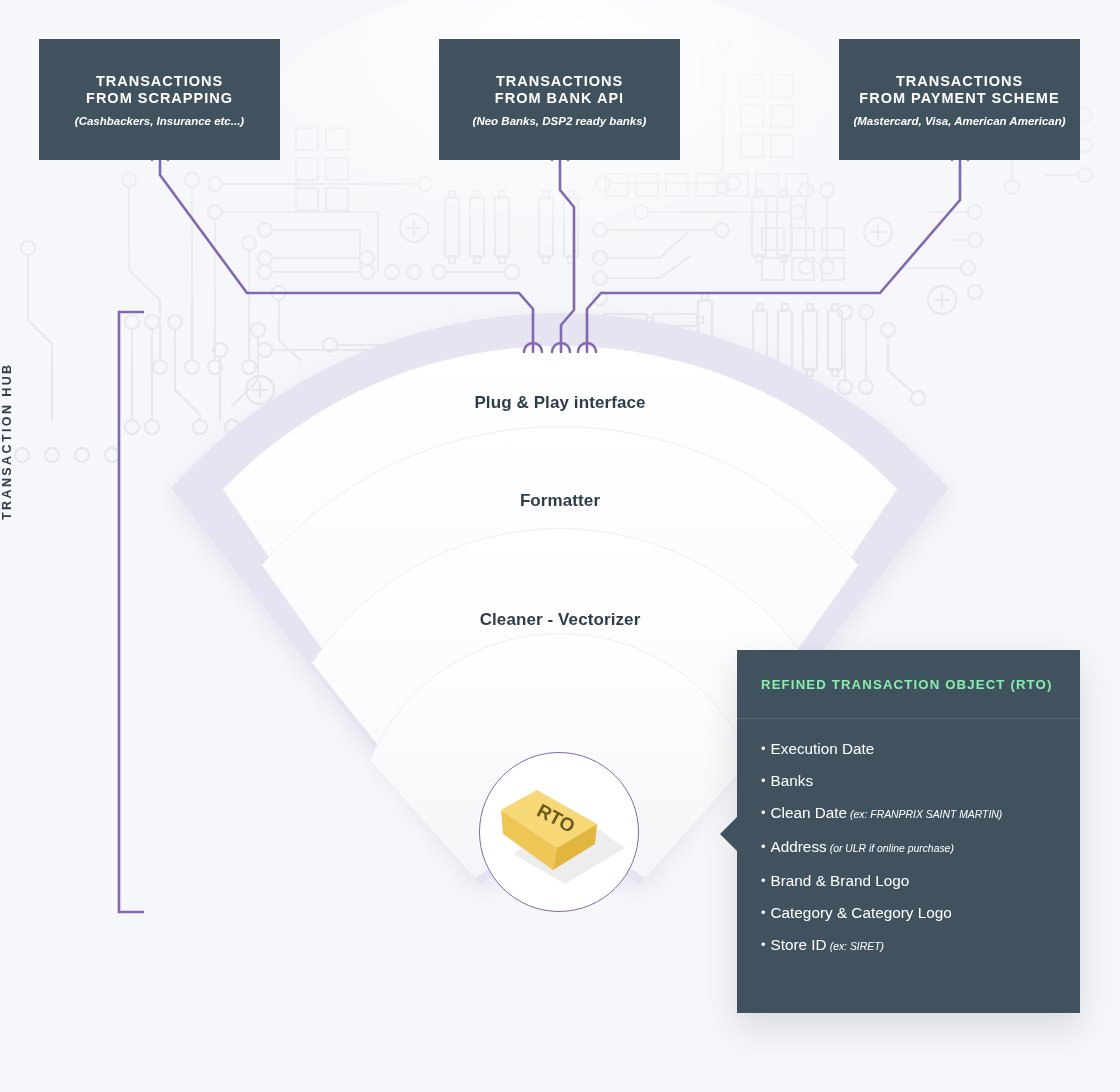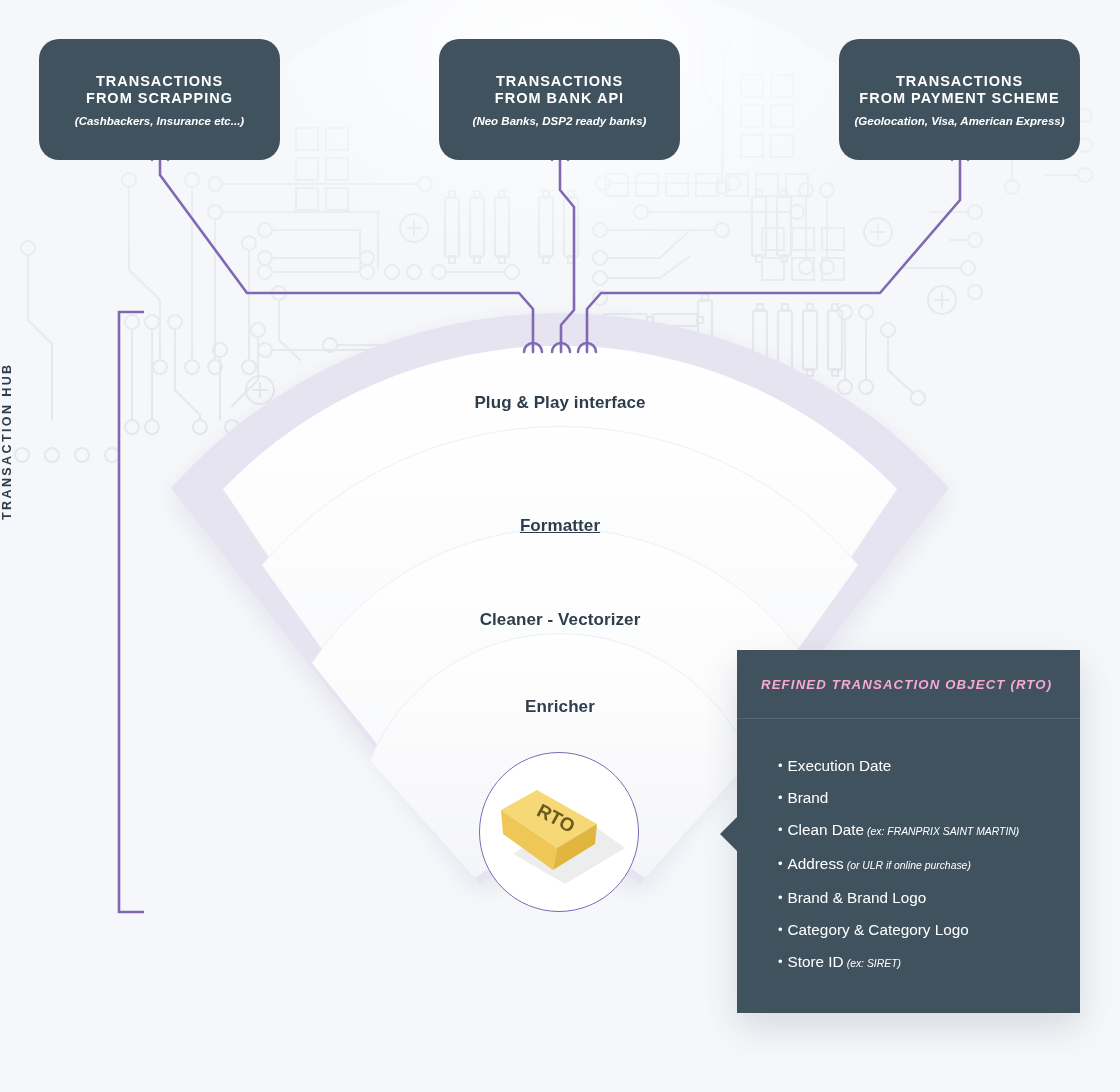--- a/index.html
+++ b/index.html
@@ -26,21 +26,20 @@
   .src-box{
     position:absolute;
     width:241px;height:121px;
     background:#41525f;
     color:#ffffff;
     display:flex;flex-direction:column;
     align-items:center;justify-content:center;
     text-align:center;
     box-sizing:border-box;
     padding:0 10px;
-    border-radius:20px;
   }
   .src-box .t1,.src-box .t2{
     font-size:14.5px;font-weight:bold;letter-spacing:1.0px;
     line-height:17px;text-transform:uppercase;white-space:nowrap;
   }
   .src-box .sub{
     font-size:11.5px;font-style:italic;font-weight:bold;
     margin-top:8px;white-space:nowrap;letter-spacing:0px;
   }
   #src-box-0{left:39px;top:39px;}
@@ -50,21 +49,21 @@
   
   .stage-label{
     position:absolute;
     width:100%;text-align:center;
     color:#2e3d4c;
     font-size:17px;font-weight:bold;
     letter-spacing:0.1px;
     z-index:5;
   }
   #stage-label-0{top:393px;}
-  #stage-label-1{top:516px;text-decoration:underline;}
+  #stage-label-1{top:491px;}
   #stage-label-2{top:610px;}
   #stage-label-3{top:697px;}
 
   
   #hub-label{
     position:absolute;
     left:0px;top:520px;
     width:180px;
     transform:rotate(-90deg);
     transform-origin:left top;
@@ -97,25 +96,25 @@
     box-sizing:border-box;
   }
   #rto-panel-header{
     height:69px;
     display:flex;align-items:center;
     padding-left:24px;
     border-bottom:1px solid #566673;
     box-sizing:border-box;
   }
   #rto-panel-title{
-    color:#f9a8d4;font-size:13.2px;font-weight:bold;
-    letter-spacing:1.15px;text-transform:uppercase;white-space:nowrap;font-style:italic;
+    color:#86efac;font-size:13.2px;font-weight:bold;
+    letter-spacing:1.15px;text-transform:uppercase;white-space:nowrap;
   }
   #rto-list{
-    list-style:none;margin:17px;padding:22px 10px 0 24px;
+    list-style:none;margin:0;padding:22px 10px 0 24px;
   }
   #rto-list li{
     color:#ffffff;font-size:15.3px;
     line-height:16px;margin-bottom:16px;
     white-space:nowrap;
   }
   #rto-list li .bullet{margin-right:5px;font-size:13px;vertical-align:1px;}
   #rto-list li .note{
     font-size:10.4px;font-style:italic;font-weight:normal;margin-left:3px;
   }
@@ -453,37 +452,36 @@
 
   <svg id="bracket-layer" class="layer" viewBox="0 0 1120 1092" xmlns="http://www.w3.org/2000/svg">
     <path d="M144 312 H119 V912 H144" fill="none" stroke="#8268b4" stroke-width="2.6"></path>
   </svg>
 
   <div id="hub-label">TRANSACTION HUB</div>
 
   <div class="stage-label" id="stage-label-0">Plug &amp; Play interface</div>
   <div class="stage-label" id="stage-label-1">Formatter</div>
   <div class="stage-label" id="stage-label-2">Cleaner - Vectorizer</div>
-  <div class="stage-label" id="stage-label-3">Enricher</div>
 
   <div id="boxes-layer" class="layer">
     <div class="src-box" id="src-box-0">
       <div class="t1">TRANSACTIONS</div>
       <div class="t2">FROM SCRAPPING</div>
       <div class="sub">(Cashbackers, Insurance etc...)</div>
     </div>
     <div class="src-box" id="src-box-1">
       <div class="t1">TRANSACTIONS</div>
       <div class="t2">FROM BANK API</div>
       <div class="sub">(Neo Banks, DSP2 ready banks)</div>
     </div>
     <div class="src-box" id="src-box-2">
       <div class="t1">TRANSACTIONS</div>
       <div class="t2">FROM PAYMENT SCHEME</div>
-      <div class="sub">(Geolocation, Visa, American Express)</div>
+      <div class="sub">(Mastercard, Visa, American American)</div>
     </div>
   </div>
 
   <div id="rto-layer" class="layer">
     <div id="rto-circle"></div>
     <svg style="position:absolute;left:479px;top:752px;width:160px;height:160px;" viewBox="0 0 160 160" xmlns="http://www.w3.org/2000/svg">
 
       <path d="M34 102 L96 60 L146 96 L86 132 Z" fill="#000000" opacity="0.07"></path>
 
       <path d="M22 58 L58 38 L118 72 L78 96 Z" fill="#f6d877"></path>
@@ -495,21 +493,21 @@
   </div>
 
   <div id="panel-layer" class="layer">
     <div id="rto-panel">
       <div id="panel-notch"></div>
       <div id="rto-panel-header">
         <span id="rto-panel-title">REFINED TRANSACTION OBJECT (RTO)</span>
       </div>
       <ul id="rto-list">
           <li><span class="bullet">•</span><span>Execution Date</span></li>
-          <li><span class="bullet">•</span><span>Brand</span></li>
+          <li><span class="bullet">•</span><span>Banks</span></li>
           <li><span class="bullet">•</span><span>Clean Date</span><span class="note">(ex: FRANPRIX SAINT MARTIN)</span></li>
           <li><span class="bullet">•</span><span>Address</span><span class="note">(or ULR if online purchase)</span></li>
           <li><span class="bullet">•</span><span>Brand &amp; Brand Logo</span></li>
           <li><span class="bullet">•</span><span>Category &amp; Category Logo</span></li>
           <li><span class="bullet">•</span><span>Store ID</span><span class="note">(ex: SIRET)</span></li>
         </ul>
     </div>
   </div>
 
 </div>

